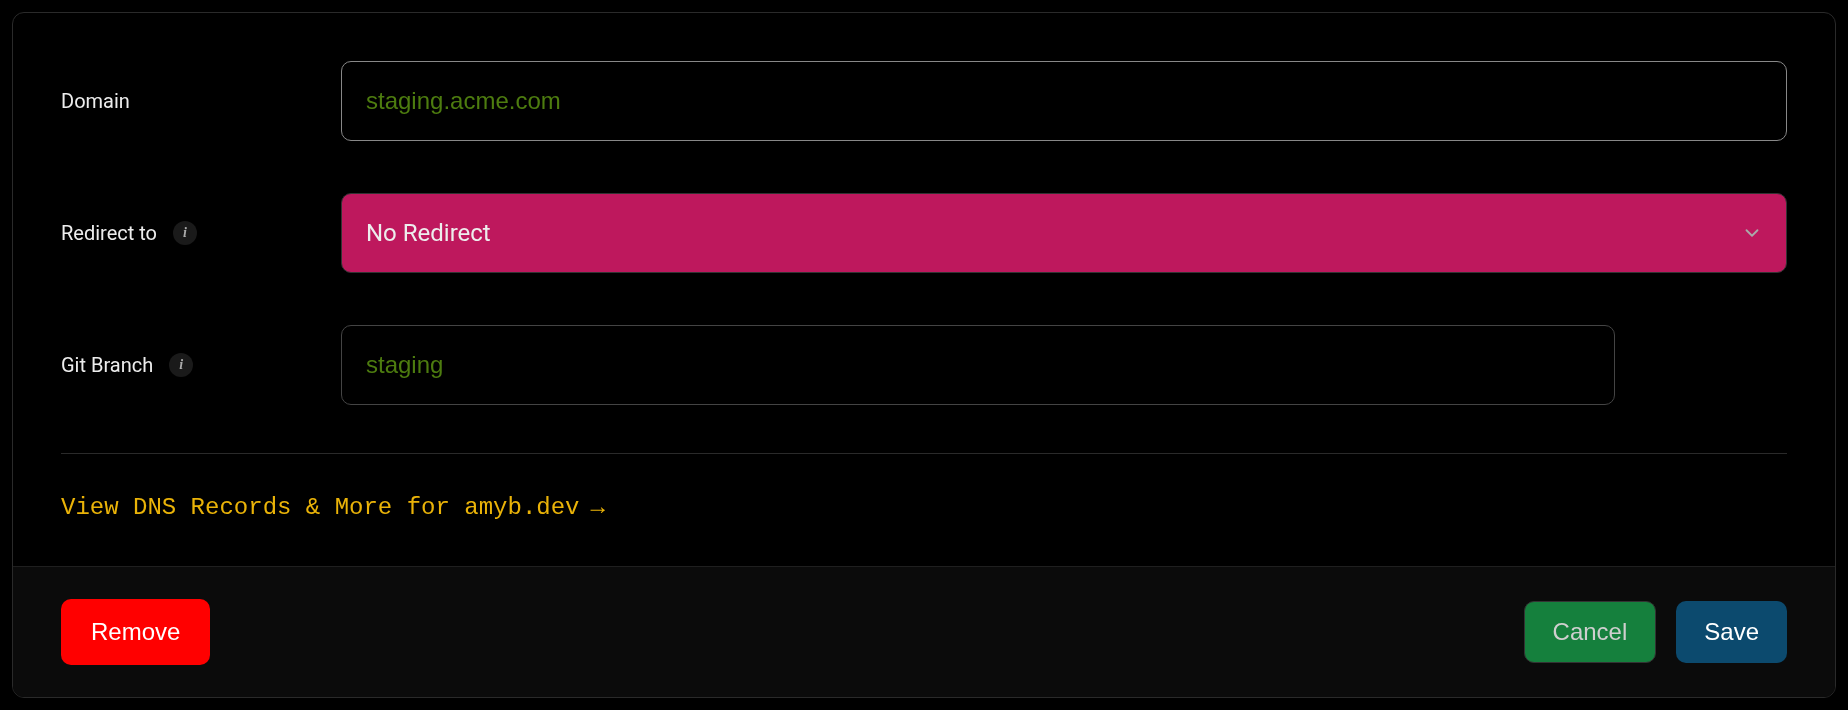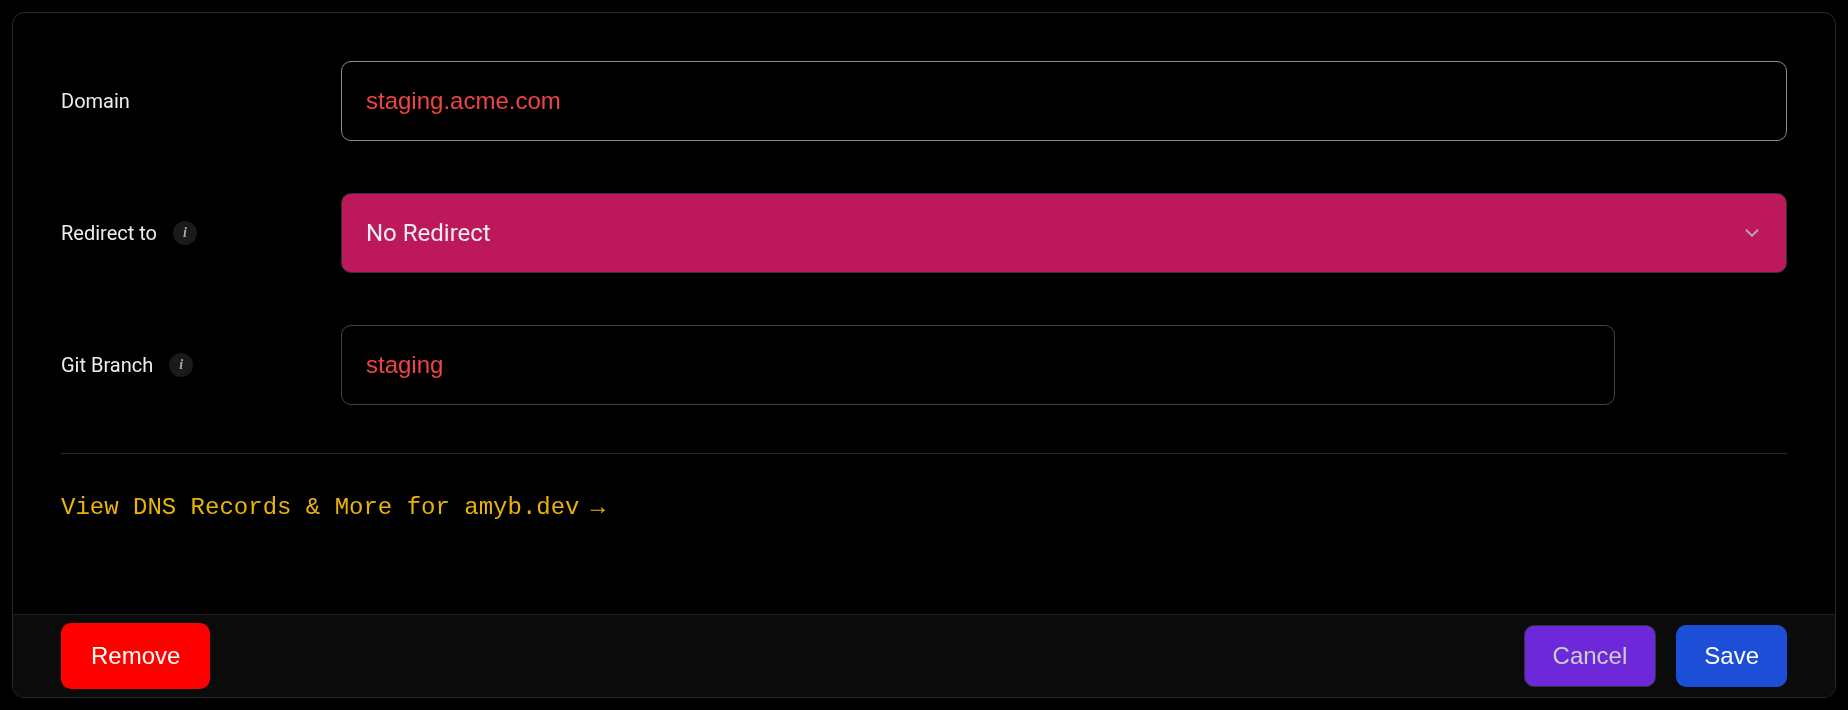--- a/index.html
+++ b/index.html
@@ -64,21 +64,21 @@
     }
     .control-cell {
       flex: 1;
     }
     .text-input {
       width: 100%;
       height: 80px;
       background: #000;
       border: 1px solid #444;
       border-radius: 10px;
-      color: #ef4444;
+      color: #4d7c0f;
       font-size: 24px;
       padding: 0 24px;
       outline: none;
     }
     .text-input.focused {
       border-color: #888;
     }
     .text-input.narrow {
       width: 1274px;
       max-width: 100%;
@@ -124,21 +124,21 @@
       gap: 11px;
       cursor: pointer;
       font-family: Liberation Mono, monospace;
     }
     .dns-link .arrow {
       font-size: 24px;
     }
     .footer {
       background: #0b0b0b;
       border-top: 1px solid #1f1f1f;
-      padding: 8px 48px;
+      padding: 32px 48px;
       display: flex;
       align-items: center;
       justify-content: space-between;
     }
     .footer-right {
       display: flex;
       gap: 20px;
       align-items: center;
     }
     .btn {
@@ -153,26 +153,26 @@
       align-items: center;
       justify-content: center;
     }
     .btn-remove {
       background: #ff0000;
       color: #fff;
       height: 66px;
       padding: 0 30px;
     }
     .btn-cancel {
-      background: #6d28d9;
+      background: #15803d;
       color: #cfcfcf;
       border: 1px solid #333;
     }
     .btn-save {
-      background: #1d4ed8;
+      background: #0c4a6e;
       color: #fff;
     }
   </style>
 </head>
 <body>
 
 <div class="panel">
   <div class="form-area">
 
     

